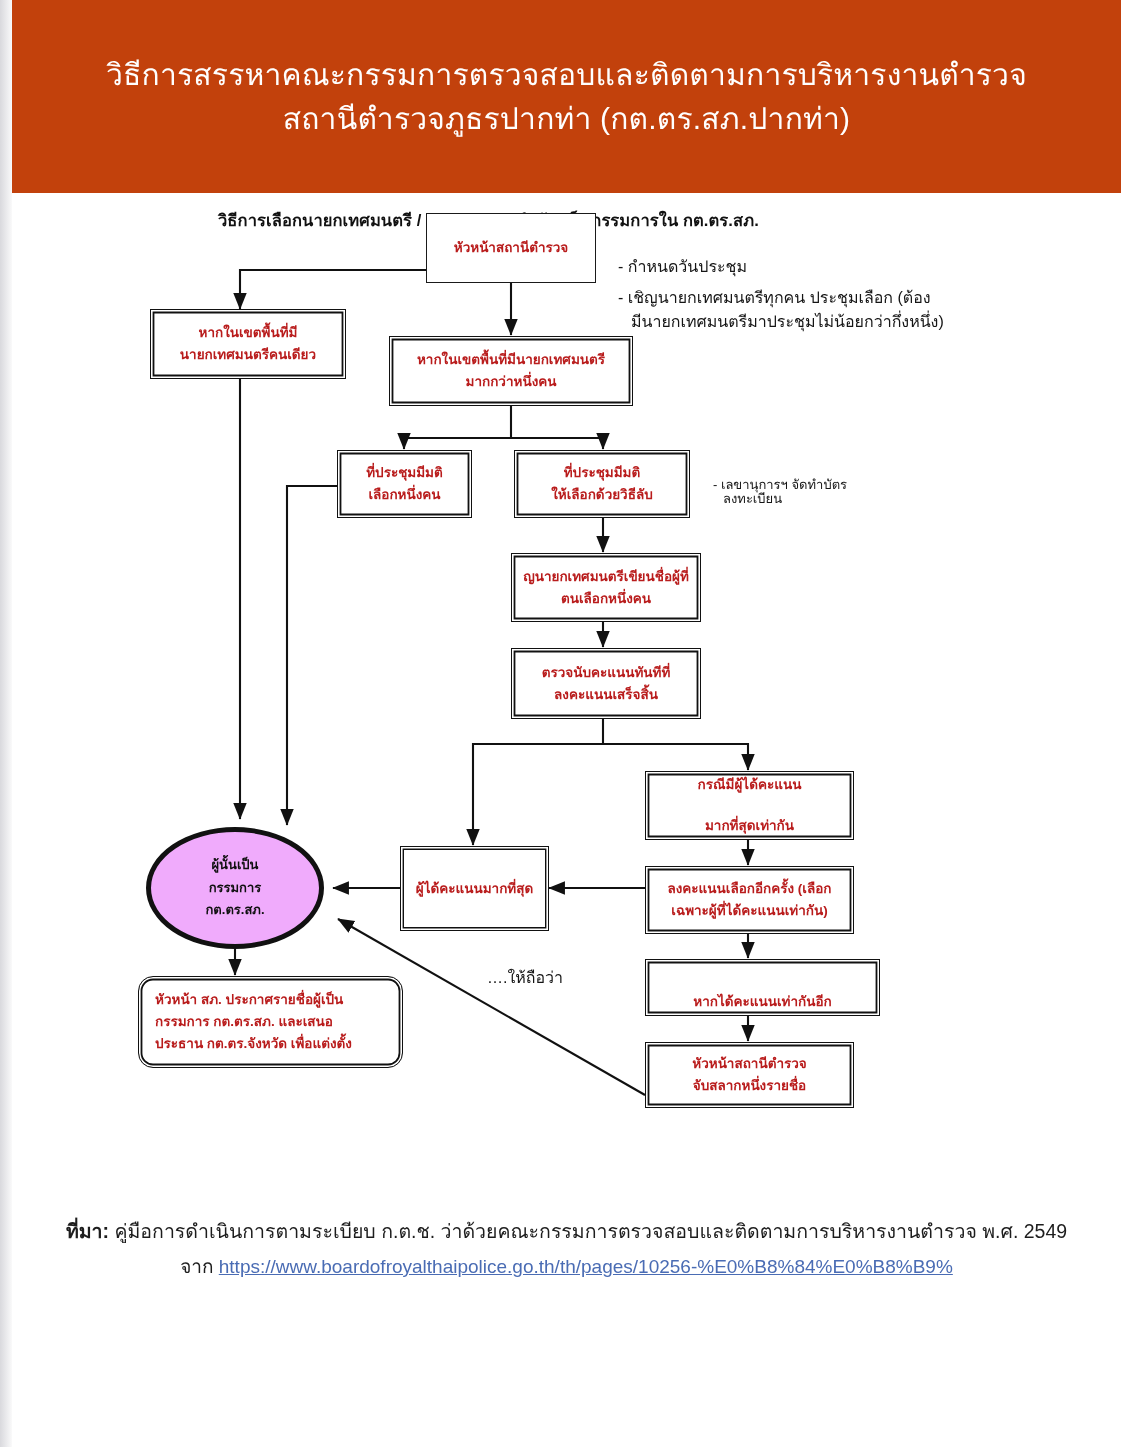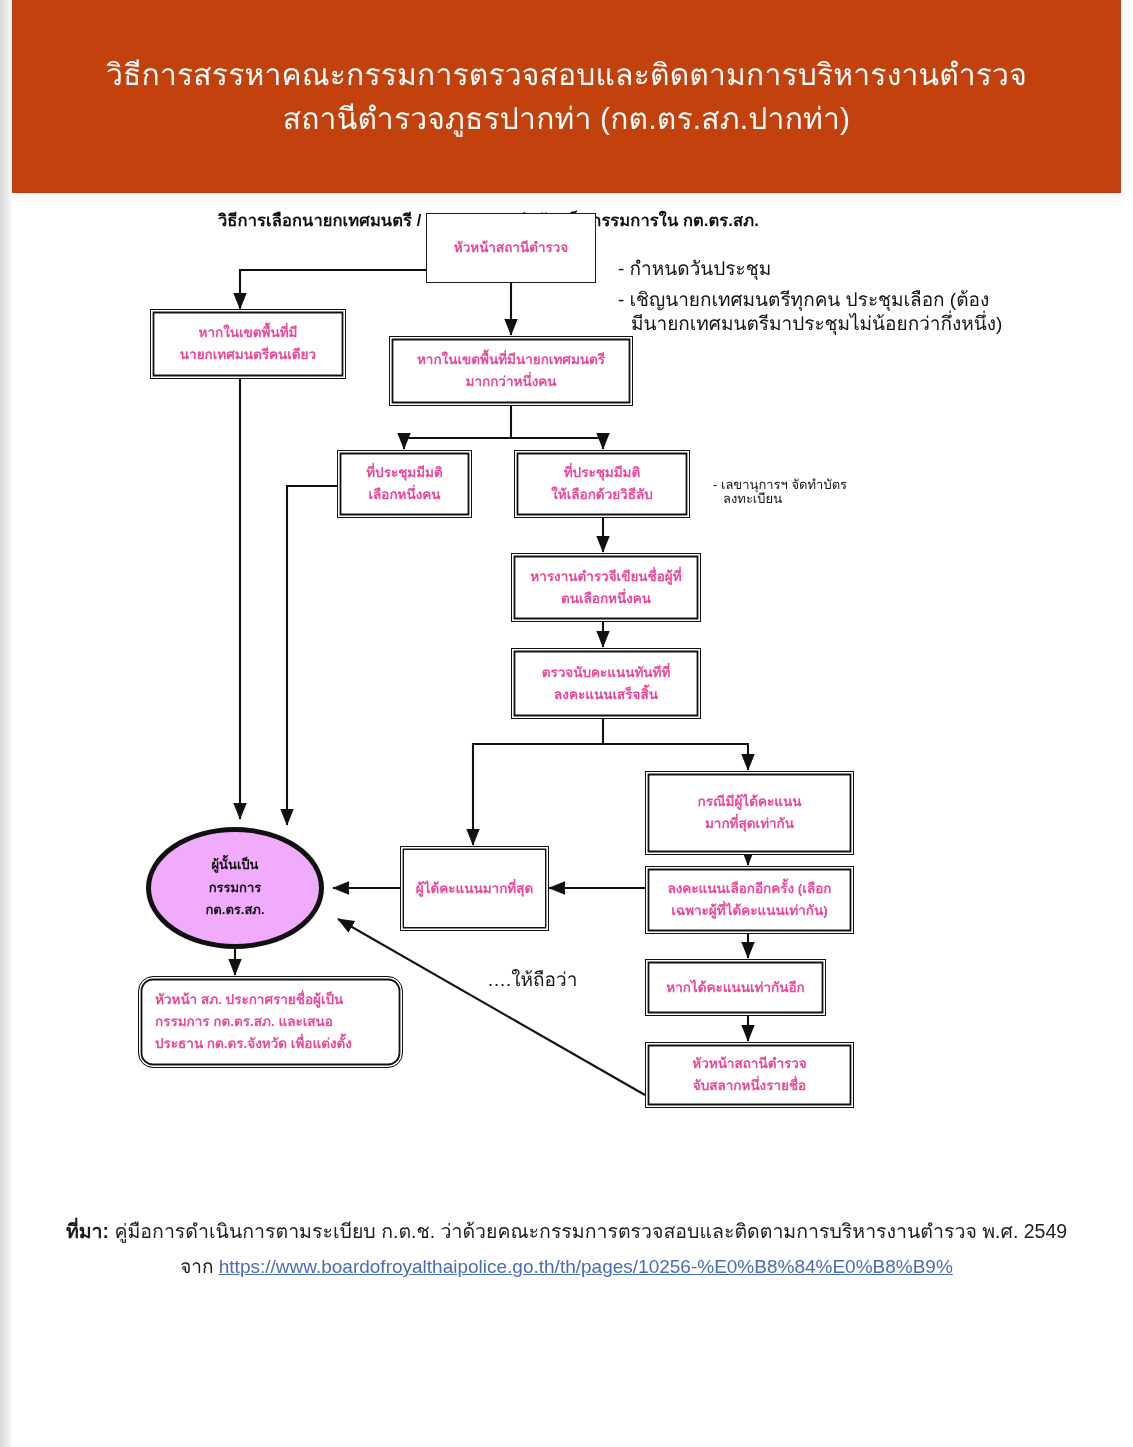--- a/index.html
+++ b/index.html
@@ -86,21 +86,21 @@
     position: absolute;
     box-sizing: border-box;
     background: #ffffff;
     display: flex;
     flex-direction: column;
     align-items: center;
     justify-content: center;
     text-align: center;
     font-size: 13.5px;
     font-weight: bold;
-    color: #ec4899;
+    color: #b91c1c;
     line-height: 1.62;
     padding: 2px 5px;
   }
   .node.thin {
     border: 1.2px solid #1a1a1a;
   }
   .node.thick {
     border: 1.6px solid #111;
     box-shadow: 0 0 0 1.6px #ffffff inset, 0 0 0 3.4px #111 inset;
   }
@@ -130,21 +130,21 @@
     text-align: center;
     font-size: 13px;
     font-weight: bold;
     color: #101010;
     line-height: 1.75;
   }
 
   
   .annot {
     position: absolute;
-    font-size: 19px;
+    font-size: 16px;
     color: #151515;
     line-height: 1.62;
     white-space: nowrap;
   }
   .annot.small { font-size: 13px; }
 
   
   #note-block {
     position: absolute;
     left: 138px;
@@ -253,40 +253,40 @@
     <span class="line">ที่ประชุมมีมติ</span>
     <span class="line">เลือกหนึ่งคน</span>
   </div>
 
   <div class="node thick" id="node-resolution-secret" style="left:514px; top:293px; width:176px; height:68px;">
     <span class="line">ที่ประชุมมีมติ</span>
     <span class="line">ให้เลือกด้วยวิธีลับ</span>
   </div>
 
   <div class="node thick" id="node-write-name" style="left:511px; top:396px; width:190px; height:69px;">
-    <span class="line">หารงานตำรวจีเขียนชื่อผู้ที่</span>
+    <span class="line">ญนายกเทศมนตรีเขียนชื่อผู้ที่</span>
     <span class="line">ตนเลือกหนึ่งคน</span>
   </div>
 
   <div class="node thick" id="node-count-votes" style="left:511px; top:491px; width:190px; height:71px;">
     <span class="line">ตรวจนับคะแนนทันทีที่</span>
     <span class="line">ลงคะแนนเสร็จสิ้น</span>
   </div>
 
-  <div class="node thick" id="node-tie-case" style="left:645px; top:614px; width:209px; height:84px;">
+  <div class="node thick" id="node-tie-case" style="left:645px; top:614px; width:209px; height:69px;justify-content:space-between;">
     <span class="line">กรณีมีผู้ได้คะแนน</span>
     <span class="line">มากที่สุดเท่ากัน</span>
   </div>
 
   <div class="node thick" id="node-revote" style="left:645px; top:709px; width:209px; height:68px;">
     <span class="line">ลงคะแนนเลือกอีกครั้ง (เลือก</span>
     <span class="line">เฉพาะผู้ที่ได้คะแนนเท่ากัน)</span>
   </div>
 
-  <div class="node thick" id="node-tie-again" style="left:645px; top:802px; width:181px; height:57px;">
+  <div class="node thick" id="node-tie-again" style="left:645px; top:802px; width:235px; height:57px;justify-content:flex-end;">
     <span class="line">หากได้คะแนนเท่ากันอีก</span>
   </div>
 
   <div class="node thick" id="node-draw-lot" style="left:645px; top:885px; width:209px; height:66px;">
     <span class="line">หัวหน้าสถานีตำรวจ</span>
     <span class="line">จับสลากหนึ่งรายชื่อ</span>
   </div>
 
   <div class="node thin" id="node-most-votes" style="left:400px; top:689px; width:149px; height:85px; border:1.6px solid #111; box-shadow:0 0 0 1.6px #fff inset, 0 0 0 3px #111 inset;">
     <span class="line">ผู้ได้คะแนนมากที่สุด</span>

